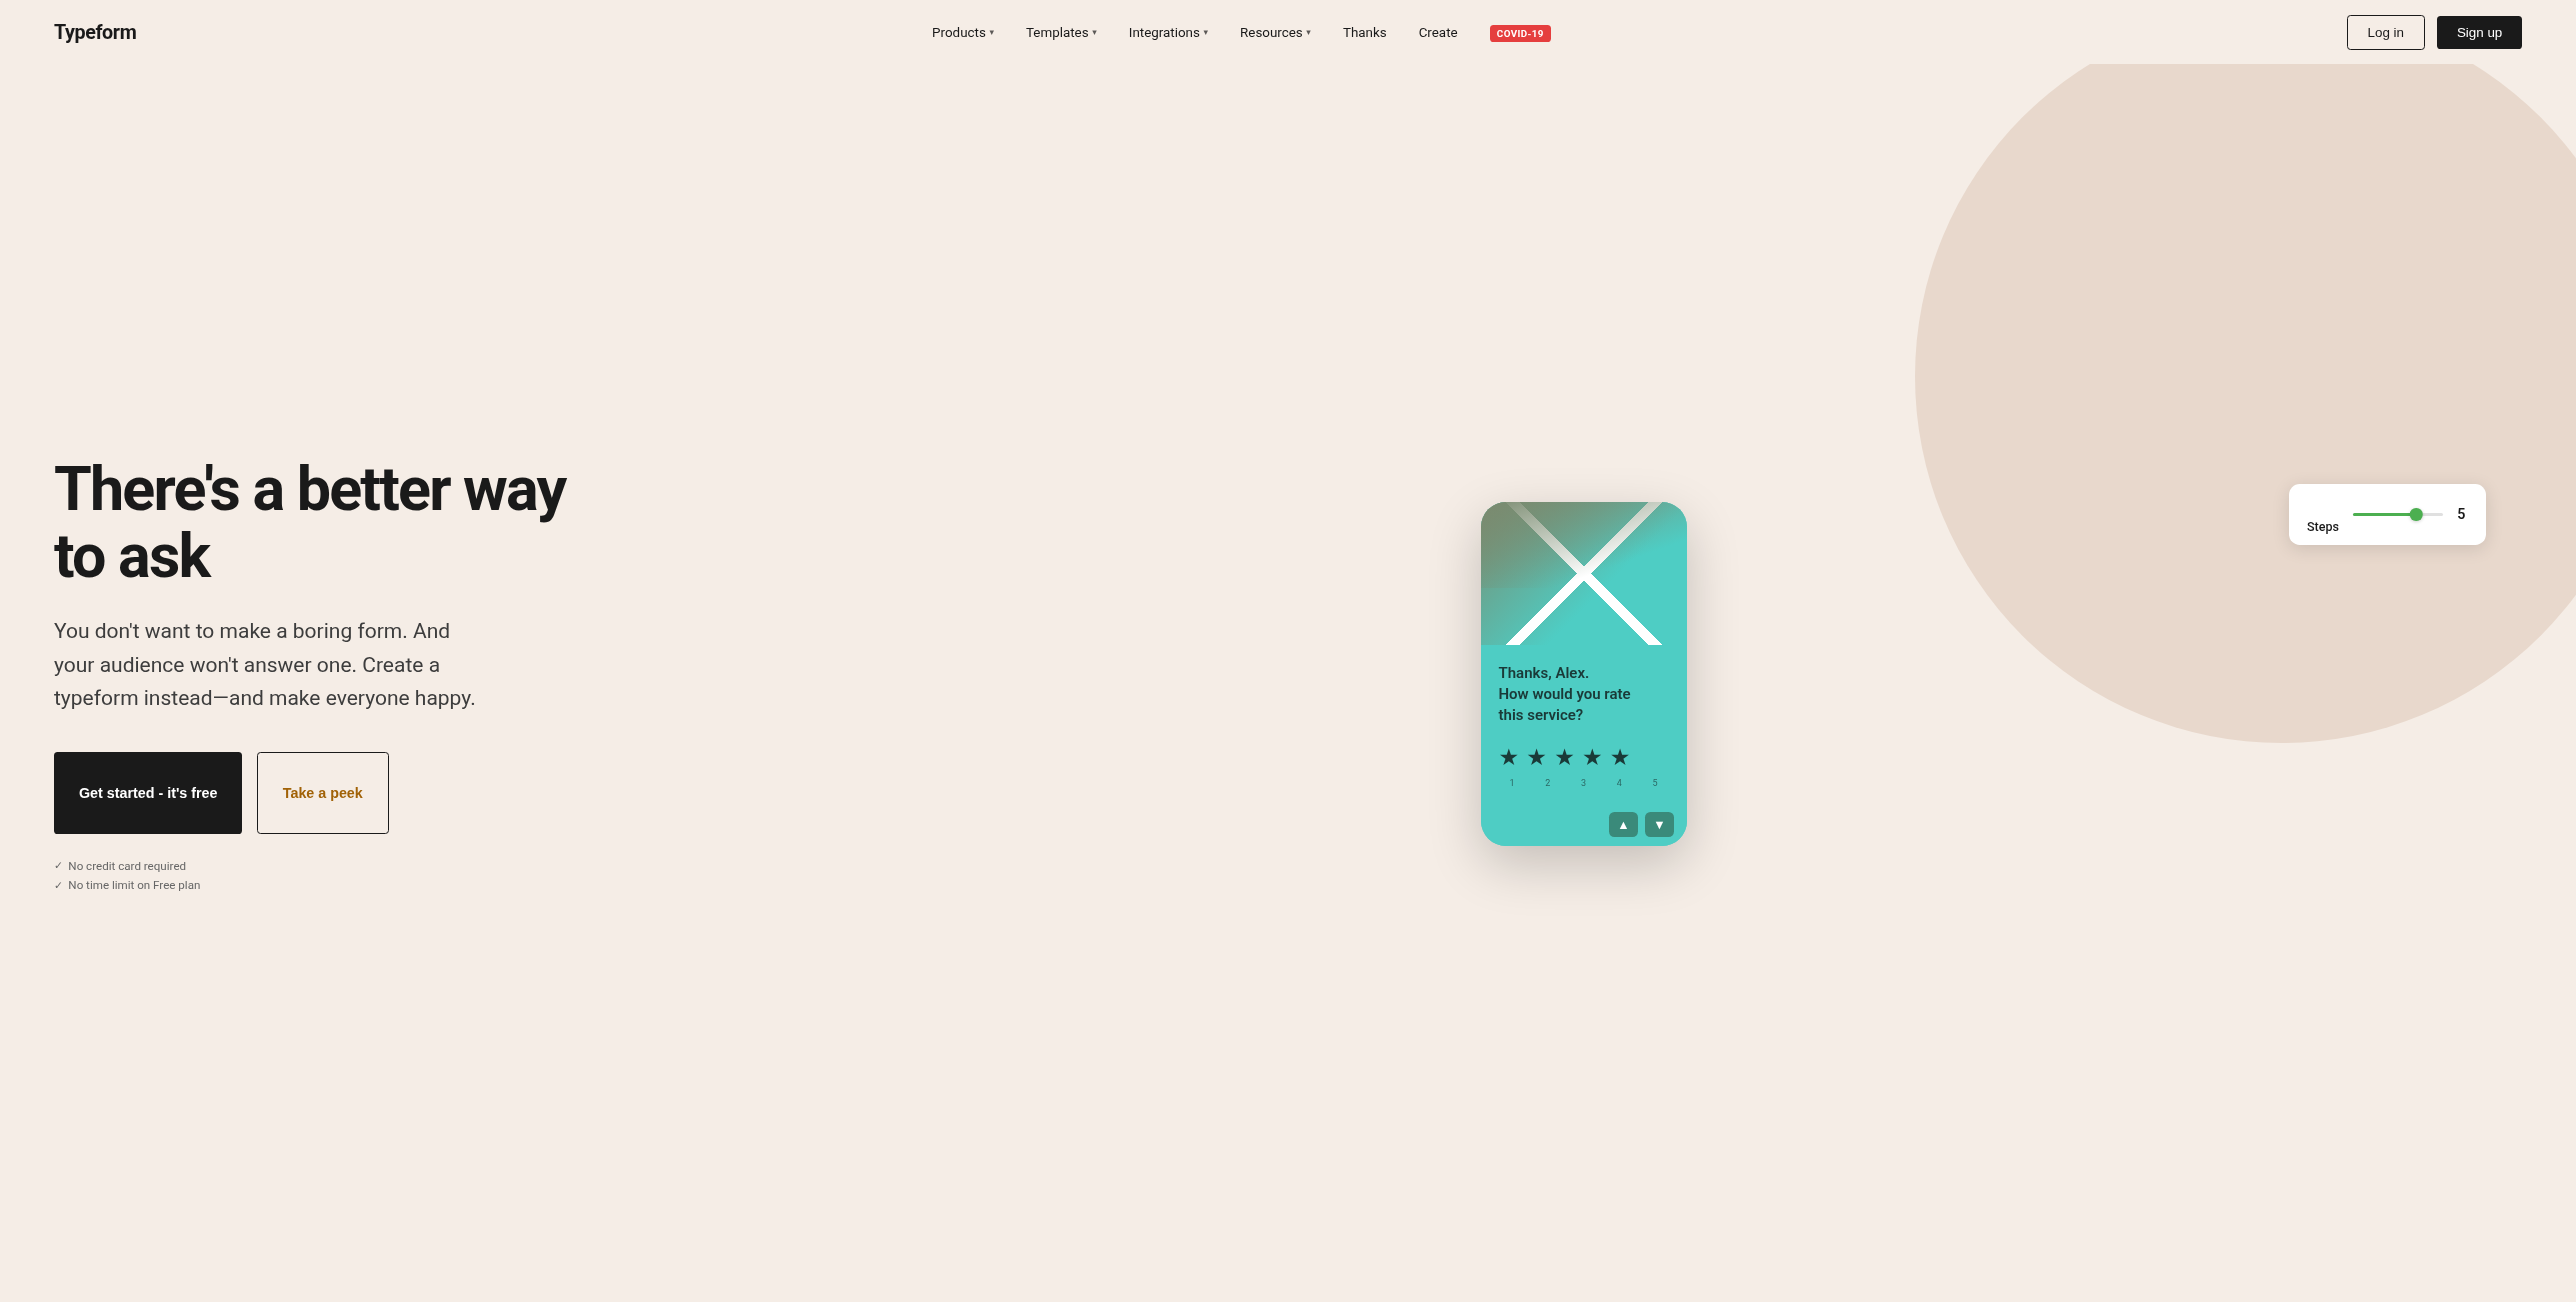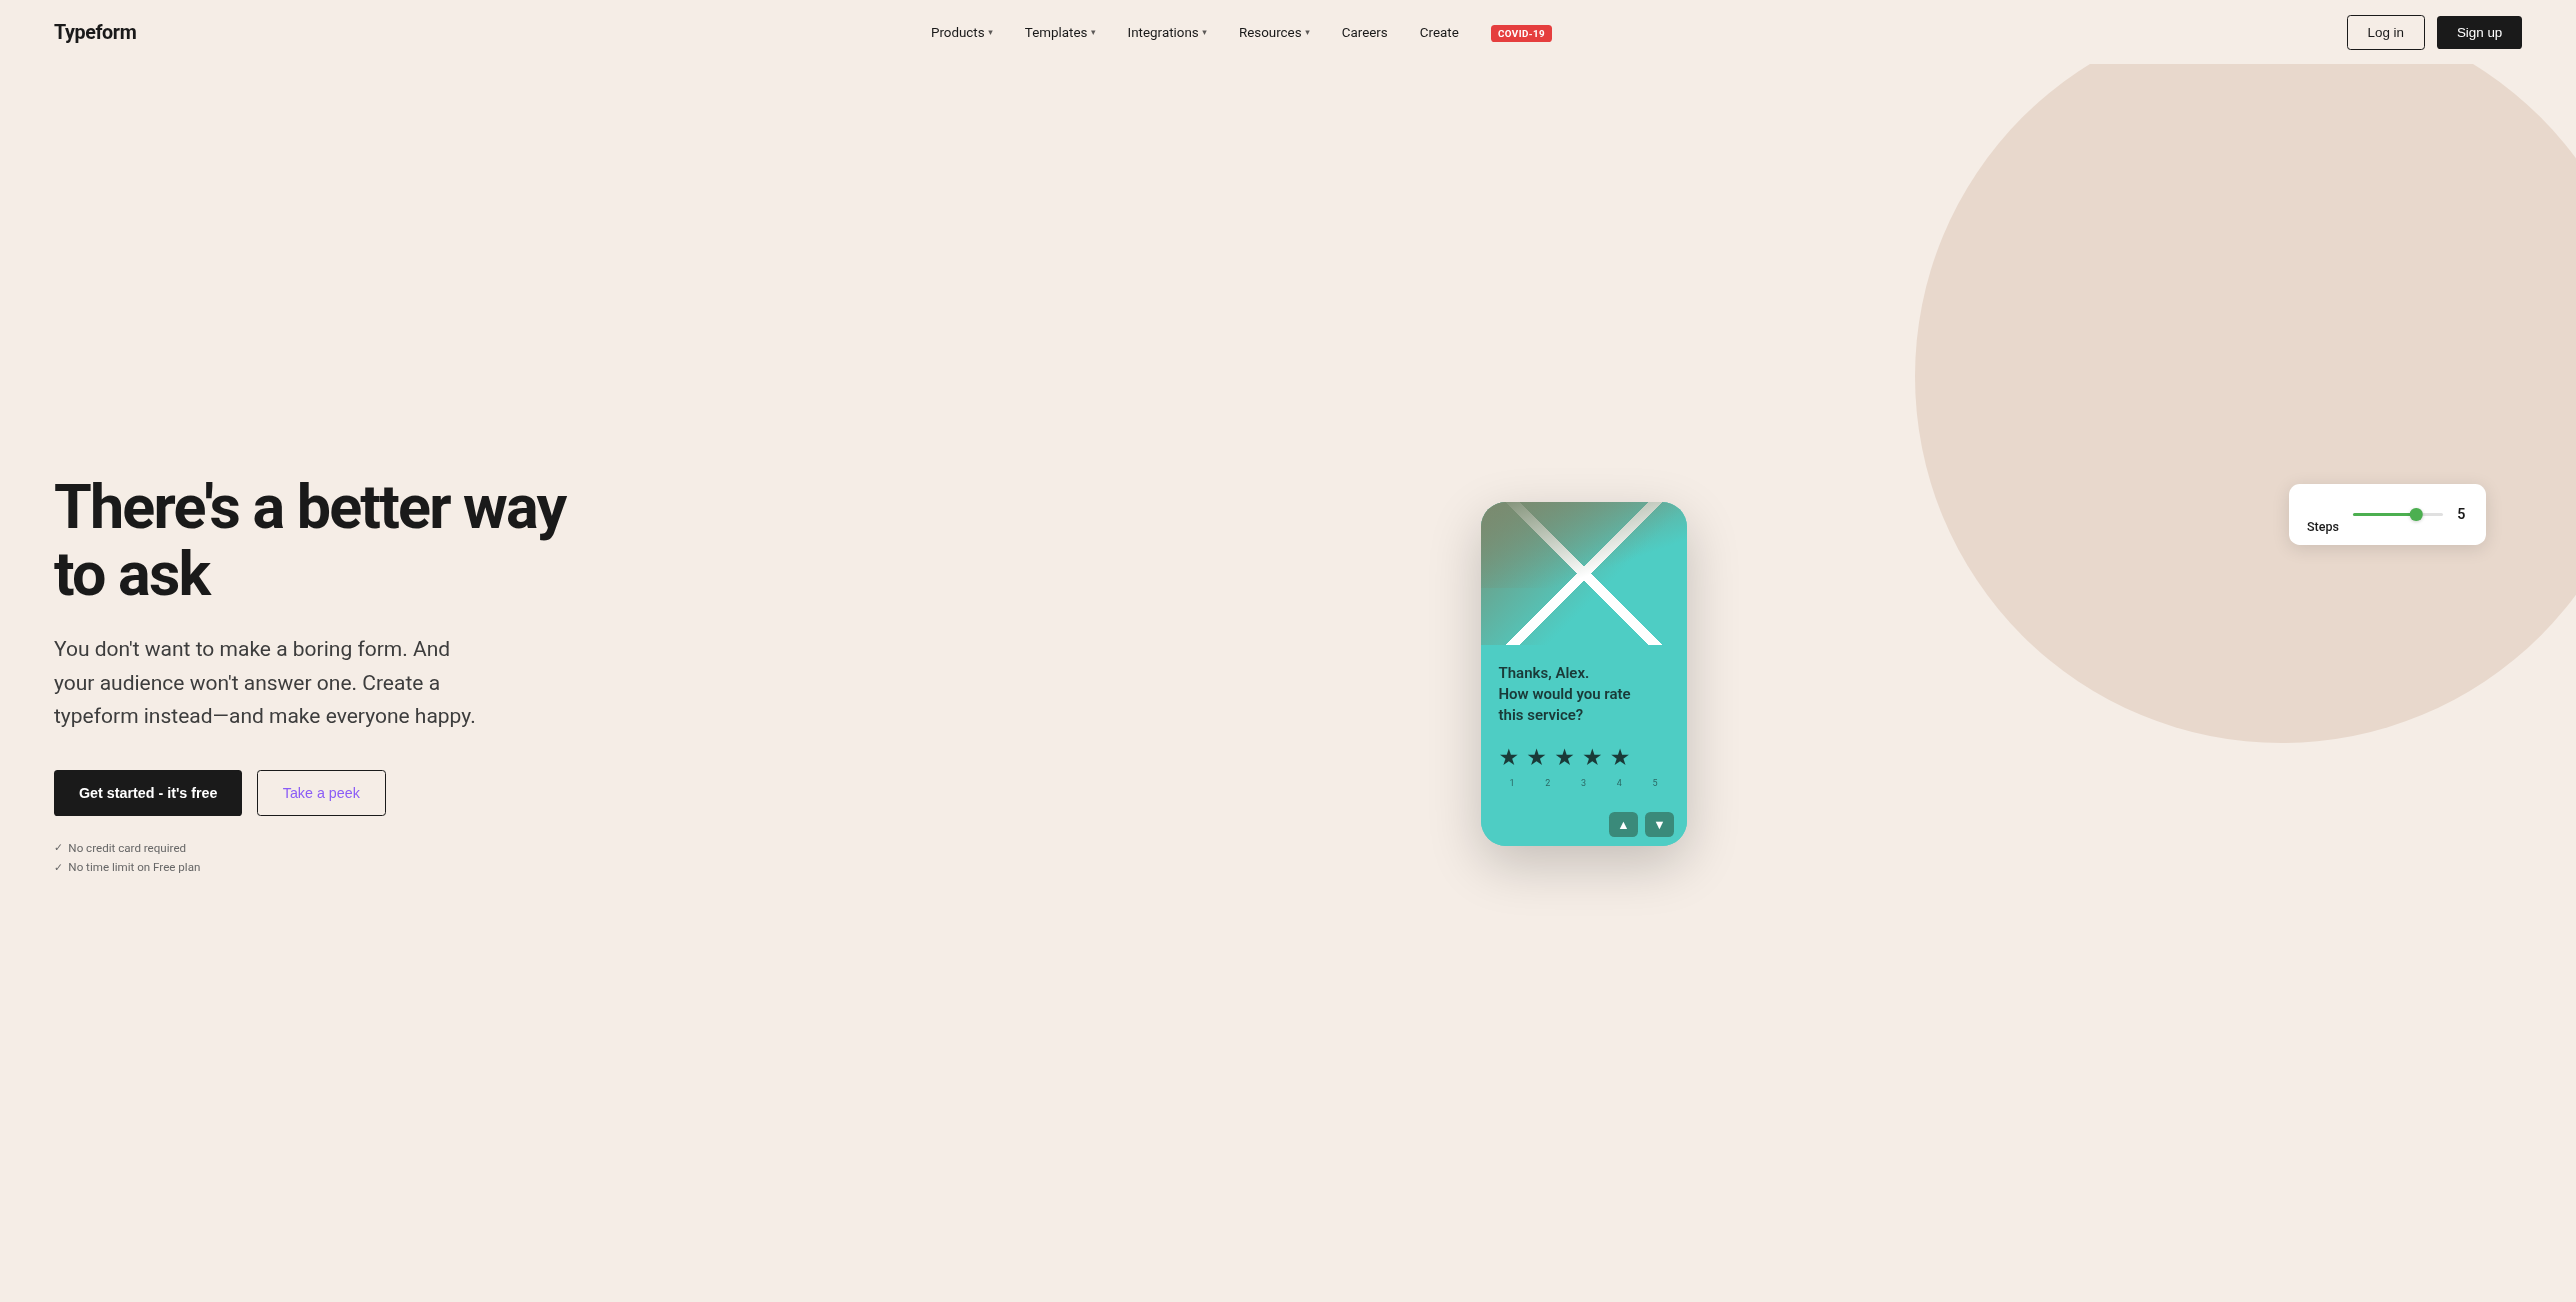--- a/index.html
+++ b/index.html
@@ -149,27 +149,27 @@
       background: #1a1a1a;
       color: #fff;
       border: none;
       border-radius: 3.6px;
       font-size: 14.3px;
       font-weight: 600;
       cursor: pointer;
     }
 
     .btn-secondary {
-      padding: 14px 25px;
+      padding: 32px 25px;
       background: transparent;
-      color: #8b5cf6;
+      color: #a16207;
       border: 1.8px solid #1a1a1a;
       border-radius: 3.6px;
       font-size: 14.3px;
-      font-weight: 400;
+      font-weight: 700;
       cursor: pointer;
     }
 
     .hero-notes {
       display: flex;
       flex-direction: column;
       gap: 5.4px;
     }
 
     .hero-note {
@@ -376,21 +376,21 @@
       </a>
     </li>
     <li>
       <a href="#">
         <span>Resources</span>
         <span class="chevron">▾</span>
       </a>
     </li>
     <li>
       <a href="#">
-        <span>Careers</span>
+        <span>Thanks</span>
       </a>
     </li>
     <li>
       <a href="#">
         <span>Create</span>
       </a>
     </li>
     <li>
       <span class="covid-badge">COVID-19</span>
     </li>

